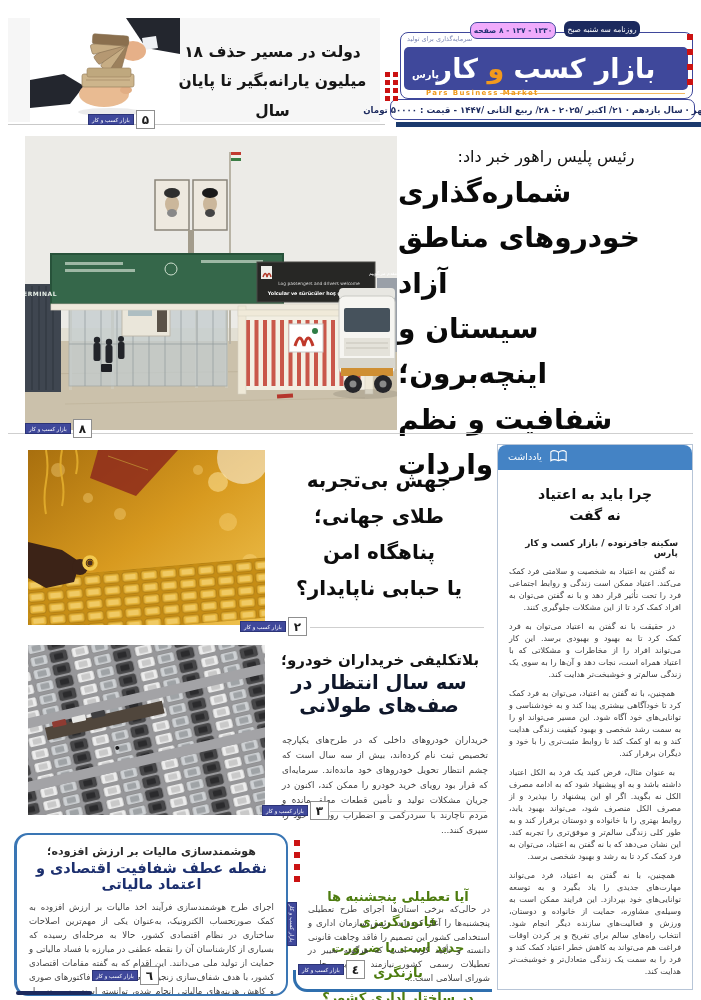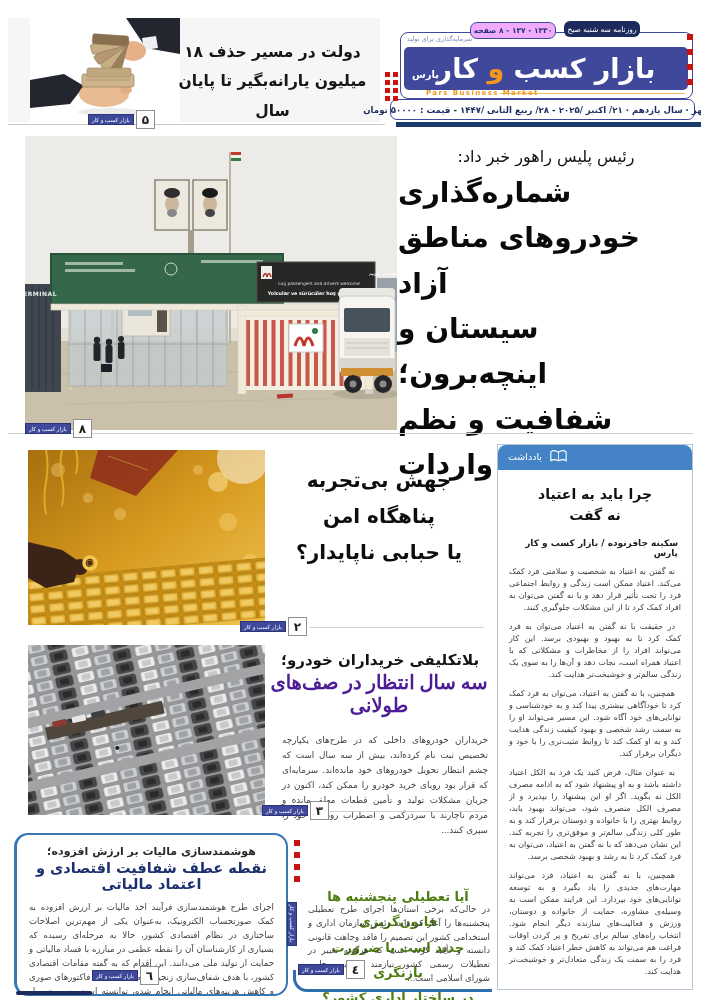--- a/index.html
+++ b/index.html
@@ -51,21 +51,21 @@
   .main-kicker{left:400px;top:147px;width:292px;text-align:center;font-size:16px;color:#101010;}
   .main-headline{left:398px;top:170px;width:296px;text-align:left;font-weight:900;
                  font-size:28px;line-height:1.62;color:#0a0a0a;}
 
   
   .gold-headline{left:272px;top:462px;width:214px;text-align:center;font-weight:900;
                  font-size:20px;line-height:1.8;color:#0d0d0d;}
 
   
   .car-kicker{left:272px;top:651px;width:216px;text-align:center;font-size:15px;font-weight:700;color:#141414;}
-  .car-headline{left:268px;top:671px;width:222px;text-align:center;font-size:19.5px;font-weight:900;color:#4c1d95;font-family:Liberation Serif, serif;}
+  .car-headline{left:268px;top:671px;width:222px;text-align:center;font-size:19.5px;font-weight:900;color:#0f172a;}
   .car-body{left:282px;top:733px;width:206px;font-size:8.8px;line-height:1.7;text-align:justify;color:#3e3e3e;}
 
   
   .note-box{left:497px;top:444px;width:196px;height:546px;border:1.5px solid #b7c5d7;border-radius:0;
             background:#fff;box-sizing:border-box;overflow:hidden;}
   .note-head{position:relative;height:25px;background:#4483c5;border-radius:8px 8px 0 0;}
   .note-tab{position:absolute;left:10px;top:6px;font-size:9.5px;color:#fff;}
   .note-book{position:absolute;left:52px;top:4px;}
   .note-title{margin-top:14px;text-align:center;font-size:14px;font-weight:900;line-height:1.5;color:#111;}
   .note-byline{margin:12px 14px 8px;text-align:right;font-size:9px;font-weight:bold;color:#222;}
@@ -323,20 +323,21 @@
     <g>
       <polygon points="0,92 34,100 52,112 46,132 18,138 0,128" fill="#3c2317"></polygon>
       <circle cx="52" cy="117" r="8" fill="#3c2317"></circle>
       <circle cx="60" cy="112" r="5" fill="#4a2d20"></circle>
       <circle cx="62" cy="113" r="6" fill="none" stroke="#f3c94f" stroke-width="3.5"></circle>
       <circle cx="62" cy="113" r="3" fill="none" stroke="#a8760e" stroke-width="1"></circle>
     </g>
   </svg>
   <div class="abs gold-headline">
     <div>جهش بی‌تجربه</div>
+    <div>طلای جهانی؛</div>
     <div>پناهگاه امن</div>
     <div>یا حبابی ناپایدار؟</div>
   </div>
   <div class="badge" style="left:240px;top:617px">
     <div class="bnum">۲</div>
     <div class="bstrip">بازار کسب و کار</div>
   </div>
   <div class="hline" style="left:310px;top:627px;width:174px"></div>
 
   <svg class="abs" style="left:28px;top:645px" width="237" height="170" viewBox="0 0 237 170">

